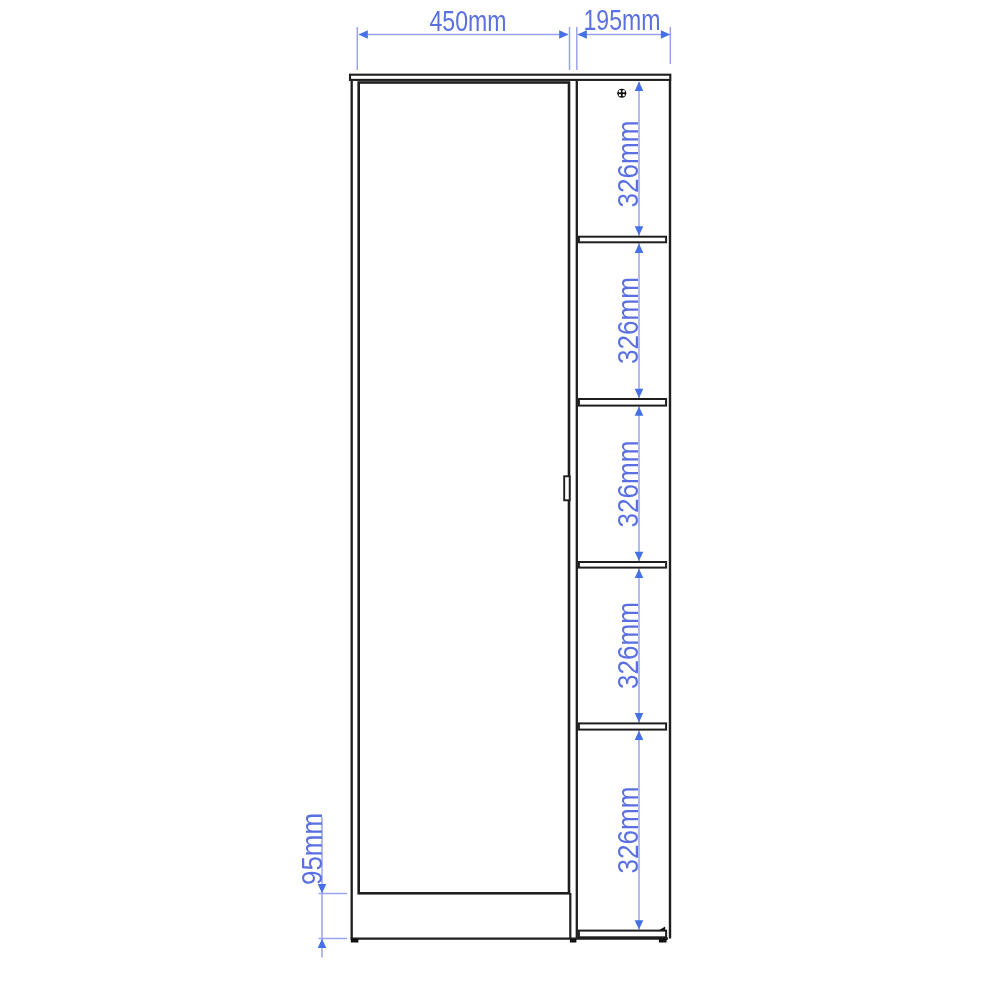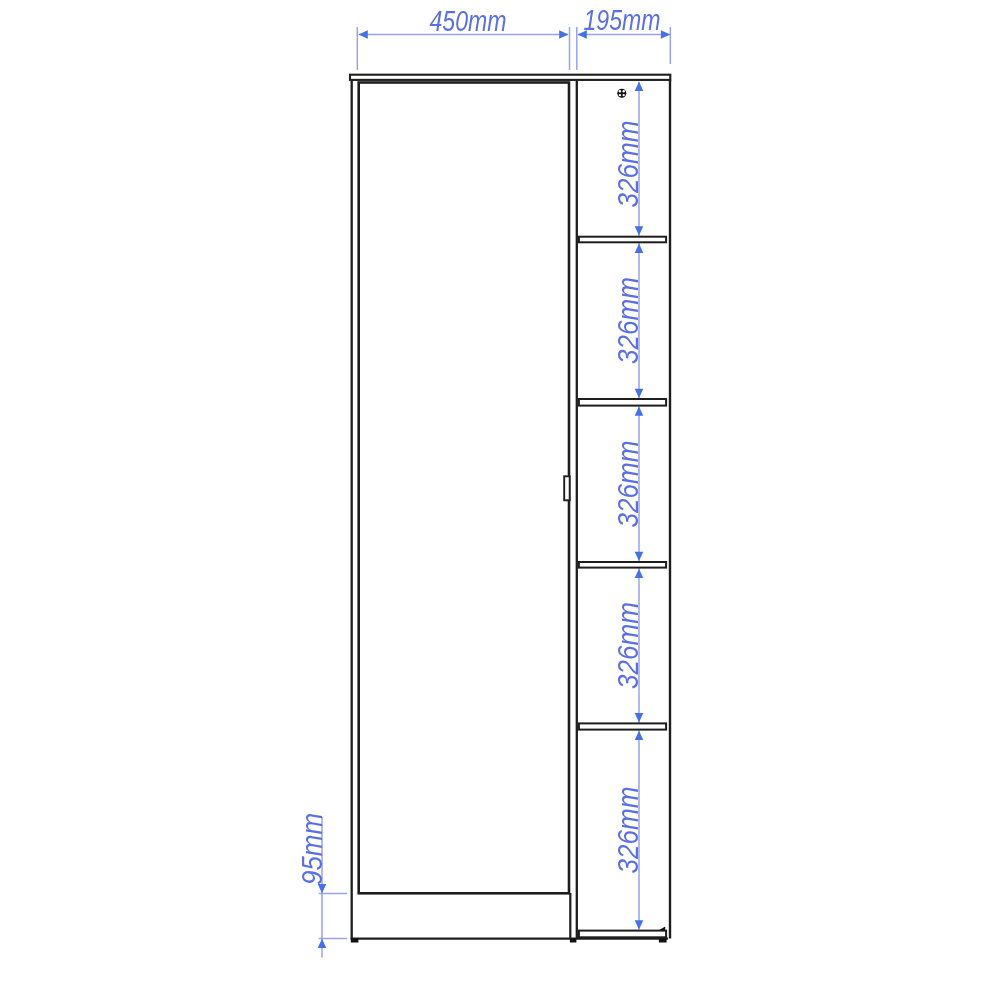--- a/index.html
+++ b/index.html
@@ -1,16 +1,16 @@
 <!DOCTYPE html>
 <html><head>
 <meta charset="utf-8">
 <style>
   html,body{margin:0;padding:0;background:#ffffff;}
-  .wrap{width:857px;height:1000px;position:relative;font-style:italic;}
+  .wrap{width:857px;height:1000px;position:relative;}
   text{font-family:"Liberation Sans", sans-serif;font-size:29px;fill:#5b70e0;}
 </style>
 </head>
 <body>
 <div class="wrap">
 <svg width="1000" height="1000" viewBox="0 0 1000 1000">
   <rect x="0" y="0" width="1000" height="1000" fill="#ffffff"></rect>
 
   <g stroke="#9aa2ec" stroke-width="1.5" fill="none">
 

